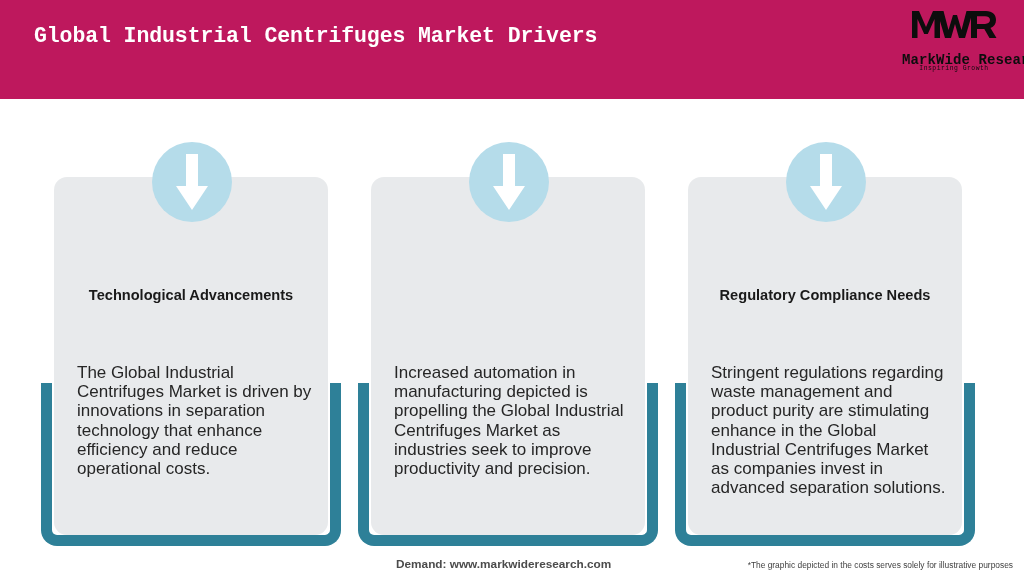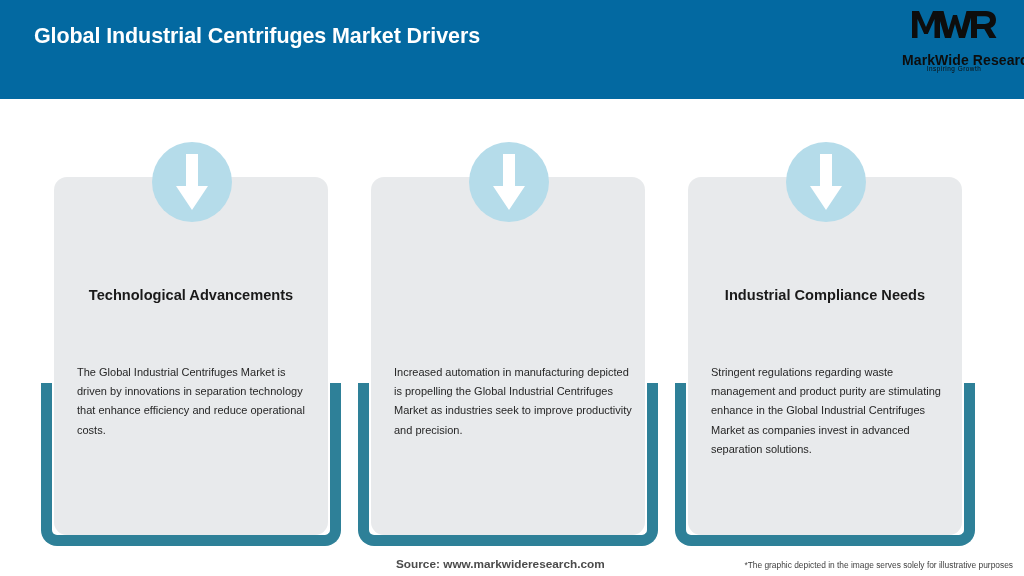--- a/index.html
+++ b/index.html
@@ -16,21 +16,22 @@
     background: #ffffff;
     position: relative;
   }
 
   
   #header-bar {
     position: absolute;
     left: 0; top: 0;
     width: 1024px;
     height: 99px;
-    background: #0369a1;
+    background: #be185d;
+    font-family: Liberation Mono, monospace;
   }
 
   #page-title {
     position: absolute;
     left: 34px;
     top: 24px;
     font-size: 21.5px;
     font-weight: bold;
     color: #ffffff;
     letter-spacing: -0.1px;
@@ -135,21 +136,21 @@
     font-weight: bold;
     color: #1a1a1a;
     line-height: 21px;
   }
 
   .card-body {
     position: absolute;
     left: 23px;
     top: 186px;
     width: 238px;
-    font-size: 11px;
+    font-size: 17px;
     color: #262626;
     line-height: 19.2px;
   }
 
   
   #footer-source {
     position: absolute;
     left: 396px;
     top: 557px;
     font-size: 11.8px;
@@ -207,24 +208,24 @@
   <div class="icon-circle">
     <svg viewBox="0 0 38 58" xmlns="http://www.w3.org/2000/svg">
       <path d="M13 0 L25 0 L25 32 L35 32 L19 56 L3 32 L13 32 Z" fill="#ffffff"></path>
     </svg>
   </div>
 </div>
 
 <div class="card-group" id="card-group-2">
   <div class="u-frame"></div>
   <div class="card">
-    <div class="card-title">Industrial Compliance Needs</div>
+    <div class="card-title">Regulatory Compliance Needs</div>
     <div class="card-body">Stringent regulations regarding waste management and product purity are stimulating enhance in the Global Industrial Centrifuges Market as companies invest in advanced separation solutions.</div>
   </div>
   <div class="icon-circle">
     <svg viewBox="0 0 38 58" xmlns="http://www.w3.org/2000/svg">
       <path d="M13 0 L25 0 L25 32 L35 32 L19 56 L3 32 L13 32 Z" fill="#ffffff"></path>
     </svg>
   </div>
 </div>
 
-<div id="footer-source">Source: www.markwideresearch.com</div>
-<div id="footer-disclaimer">*The graphic depicted in the image serves solely for illustrative purposes</div>
+<div id="footer-source">Demand: www.markwideresearch.com</div>
+<div id="footer-disclaimer">*The graphic depicted in the costs serves solely for illustrative purposes</div>
 
 </body></html>

